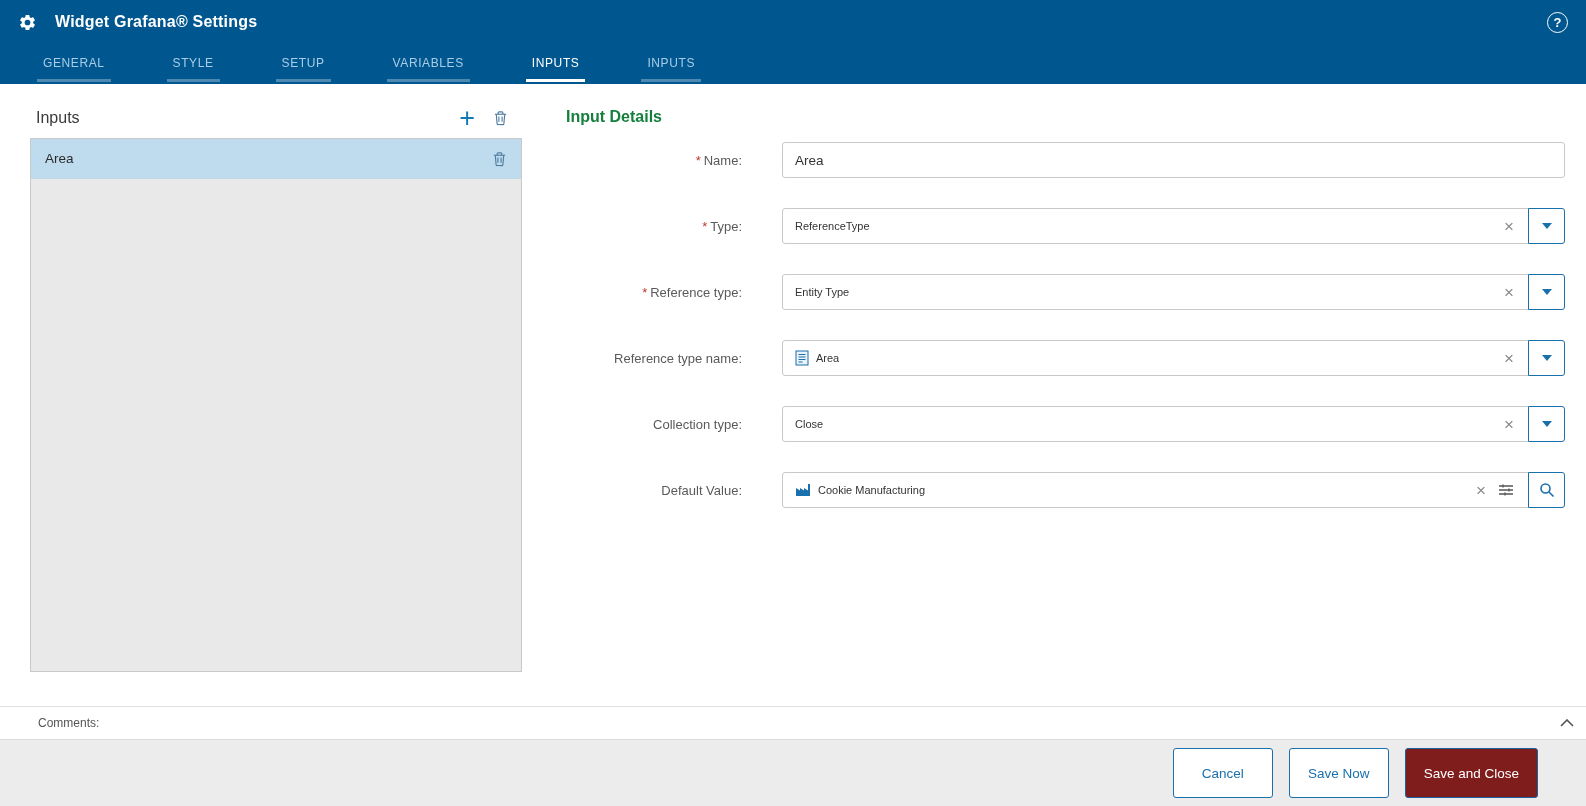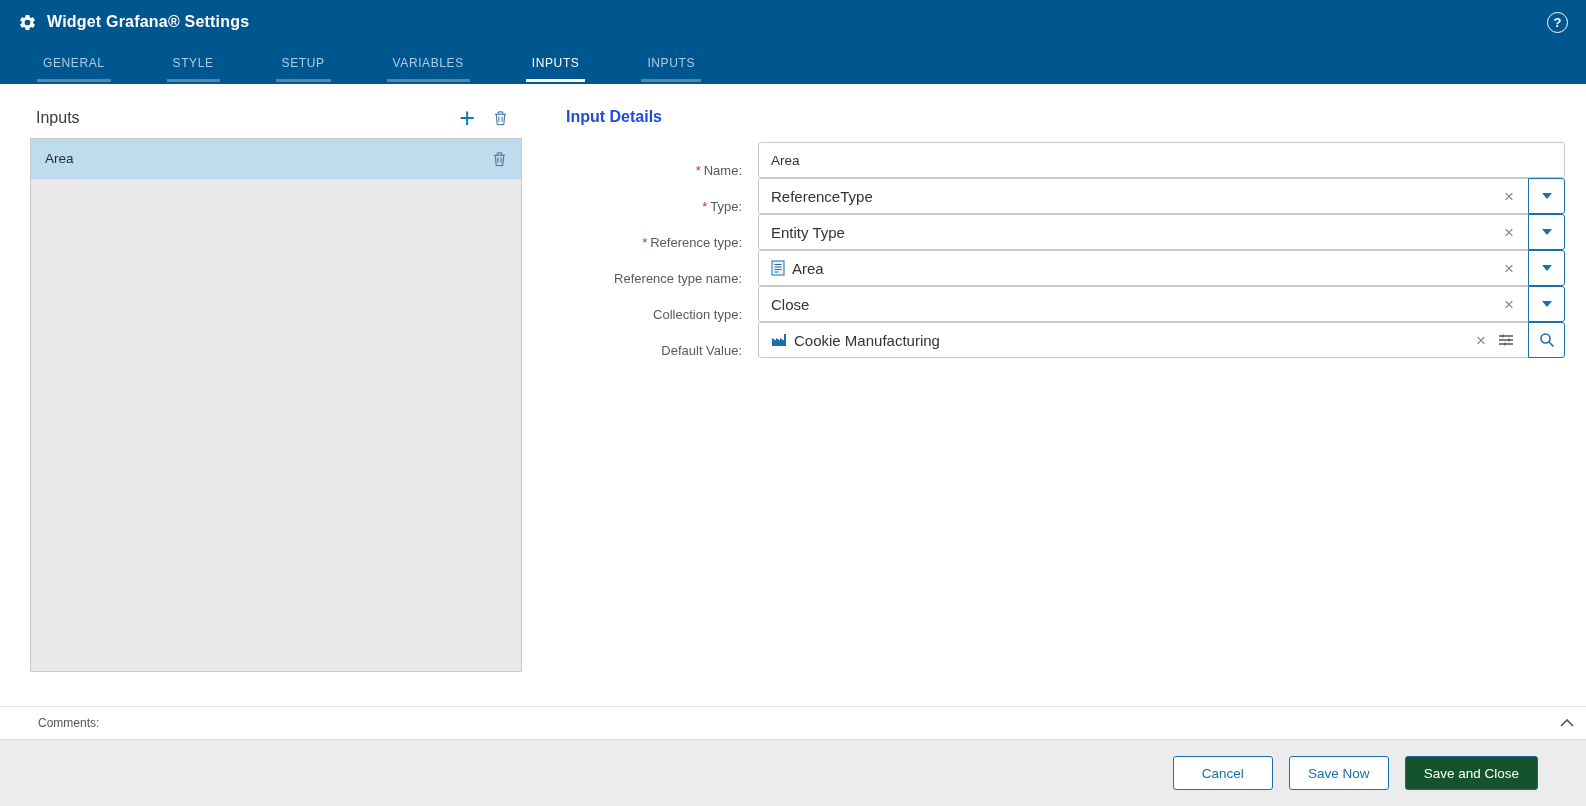--- a/index.html
+++ b/index.html
@@ -5,21 +5,21 @@
   * { box-sizing: border-box; margin: 0; padding: 0; }
   html,body { width:1586px; height:806px; }
   body { font-family: "Liberation Sans", sans-serif; background:#fff; overflow:hidden; }
 
   .app { width:1586px; height:806px; display:flex; flex-direction:column; background:#fff; }
 
   
   .topbar { background:#00578F; color:#fff; flex:0 0 auto; }
   .title-row { display:flex; align-items:center; height:44px; padding:0 18px 0 18px; }
   .gear-wrap { display:flex; align-items:center; }
-  .dialog-title { font-size:16px; font-weight:700; margin-left:10px; letter-spacing:.2px; }
+  .dialog-title { font-size:16px; font-weight:700; margin-left:18px; letter-spacing:.2px; }
   .help-circle { margin-left:auto; width:21px; height:21px; border:1.6px solid #fff; border-radius:50%;
                  display:flex; align-items:center; justify-content:center; font-size:13px; font-weight:700; cursor:pointer; }
 
   .tabs { display:flex; align-items:center; height:40px; padding:0 0 0 37px; }
   .tab { color:#a9cde6; font-size:12px; letter-spacing:.6px; padding:10px 6px 9px 6px; margin-right:56px;
          border-bottom:3px solid rgba(255,255,255,.30); cursor:pointer; }
   .tab.active { color:#fff; border-bottom:3px solid #fff; }
 
   
   .main { flex:1 1 auto; display:flex; padding:24px 21px 0 30px; overflow:hidden; }
@@ -32,33 +32,33 @@
   .plus { color:#1279B5; font-size:27px; font-weight:300; line-height:20px; cursor:pointer; }
   .icon-trash { color:#4E7CA0; cursor:pointer; display:flex; }
   .list-box { border:1px solid #c9c9c9; background:#e9e9e9; height:534px; overflow:hidden; }
   .list-item { height:40px; display:flex; align-items:center; padding:0 14px; font-size:13.5px; color:#2b2b2b;
                background:#e9e9e9; cursor:pointer; }
   .list-item.selected { background:#BFDCEE; border-bottom:1px solid #c3d8e6; }
   .list-item .icon-trash { margin-left:auto; }
 
   
   .right-panel { flex:1 1 auto; display:flex; flex-direction:column; }
-  .details-title { font-size:16px; color:#1d4ed8; margin:0 0 16px 0; }
-  .form-row { display:flex; align-items:flex-end; margin-bottom:0; }
+  .details-title { font-size:16px; color:#15803d; margin:0 0 16px 0; }
+  .form-row { display:flex; align-items:center; margin-bottom:30px;gap:24px; }
   .form-label { flex:0 0 192px; text-align:right; padding-right:16px; font-size:13px; color:#5a5a5a; }
   .req { color:#C0392B; margin-right:3px; font-size:13px; }
   .field-area { flex:1 1 auto; display:flex; align-items:center; }
 
   .text-input { flex:1; height:36px; border:1px solid #c9c9c9; border-radius:3px; padding:0 12px;
                 font-size:13.5px; color:#333; font-family:"Liberation Sans", sans-serif; outline:none; background:#fff; }
 
   .combo { flex:1; display:flex; align-items:stretch; }
   .combo-input { flex:1; height:36px; border:1px solid #c9c9c9; border-radius:3px 0 0 3px; background:#fff;
                  display:flex; align-items:center; padding:0 8px 0 12px; cursor:pointer; }
-  .combo-value { font-size:15px; color:#333; margin-left:0; }
+  .combo-value { font-size:11px; color:#333; margin-left:0; }
   .val-icon { display:flex; align-items:center; margin-right:7px; }
   .clear-x { margin-left:auto; color:#8a8a8a; font-size:17px; line-height:1; padding:0 6px; cursor:pointer; }
   .inner-icon { display:flex; align-items:center; padding:0 6px; cursor:pointer; }
   .dd-btn { width:37px; height:36px; margin-left:-1px; background:#fff; border:1px solid #1A6FAD;
             border-radius:0 3px 3px 0; display:flex; align-items:center; justify-content:center; cursor:pointer; }
   .caret-down { width:0; height:0; border-left:5px solid transparent; border-right:5px solid transparent;
                 border-top:6px solid #1A6FAD; }
   .search-btn { width:37px; height:36px; margin-left:-1px; background:#fff; border:1px solid #1A6FAD;
                 border-radius:0 3px 3px 0; display:flex; align-items:center; justify-content:center; cursor:pointer; }
 
@@ -67,24 +67,24 @@
   .toggle .knob { position:absolute; left:4px; top:3px; width:12px; height:12px; border-radius:50%; background:#1A6FAD; }
 
   
   .comments-bar { flex:0 0 34px; border-top:1px solid #e0e0e0; border-bottom:1px solid #dcdcdc;
                   display:flex; align-items:center; padding:0 12px 0 38px; font-size:12px; color:#555; background:#fff; }
   .comments-bar .chev { margin-left:auto; display:flex; cursor:pointer; color:#555; }
 
   
   .footer { flex:0 0 66px; background:#ececec; display:flex; align-items:center; justify-content:flex-end;
             padding-right:48px; gap:16px; }
-  .btn { height:34px; min-width:100px; padding:0 18px; border-radius:3px; font-size:13.5px;
+  .btn { height:50px; min-width:100px; padding:0 18px; border-radius:3px; font-size:13.5px;
          font-family:"Liberation Sans", sans-serif; cursor:pointer; }
   .btn-outline { background:#fff; border:1px solid #1A6FAD; color:#1A6FAD; }
-  .btn-primary { background:#14532d; border:1px solid #16639E; color:#fff; }
+  .btn-primary { background:#7f1d1d; border:1px solid #16639E; color:#fff; }
 </style>
 </head>
 <body>
 
 <div class="app">
 
   <header class="topbar">
     <div class="title-row">
       <span class="gear-wrap">
         <svg width="19" height="19" viewBox="0 0 24 24">

